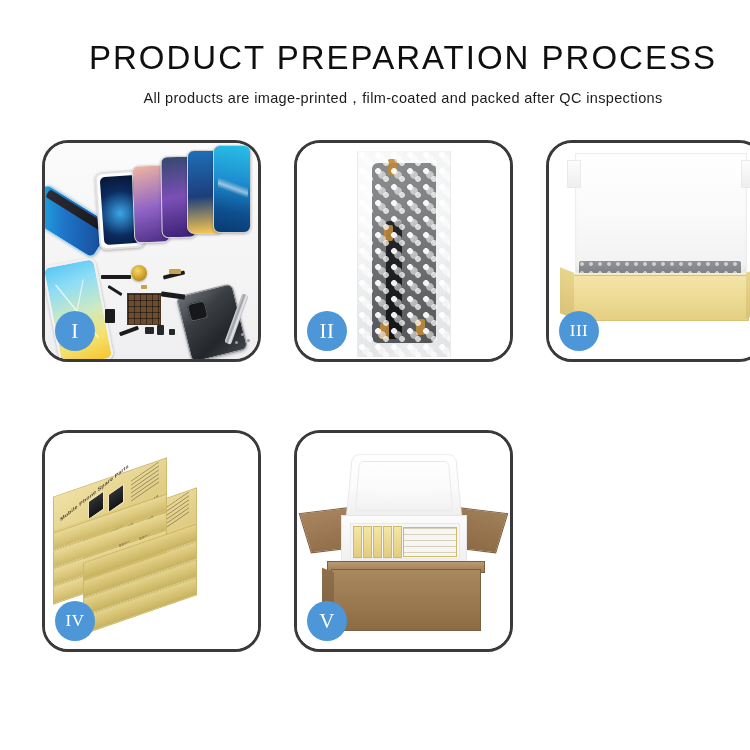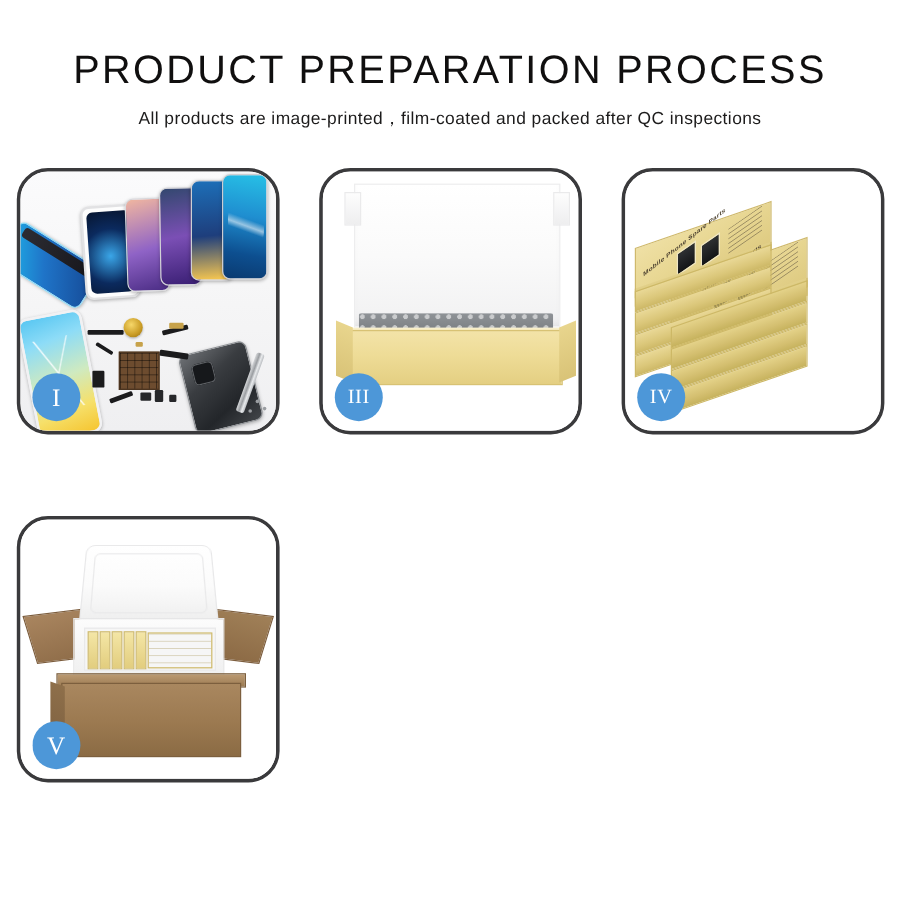--- a/index.html
+++ b/index.html
@@ -5,21 +5,21 @@
   html, body {
     margin: 0; padding: 0;
     width: 750px; height: 750px;
     background: #ffffff;
     overflow: hidden;
   }
   body {
     font-family: "Liberation Sans", sans-serif;
     -webkit-font-smoothing: antialiased;
   }
-  .page { position: relative; width: 646px; height: 750px; background: #fff; }
+  .page { position: relative; width: 646px; height: 750px; background: #fff; margin-left: 28px; }
 
   
   .header { width: 750px; text-align: center; padding-top: 38px; }
   .title {
     font-family: "Liberation Sans", sans-serif;
     font-size: 33px;
     font-weight: 400;
     letter-spacing: 2.0px;
     color: #100f0f;
     line-height: 40px;
@@ -420,20 +420,35 @@
         <div class="chip" style="left:124px;top:186px;width:6px;height:6px;"></div>
         <div class="chipg" style="left:124px;top:126px;width:12px;height:5px;"></div>
         <div class="chipg" style="left:96px;top:142px;width:6px;height:4px;"></div>
         <div class="scrw" style="left:196px;top:190px;"></div>
         <div class="scrw" style="left:202px;top:196px;"></div>
         <div class="scrw" style="left:190px;top:198px;"></div>
       </div>
       <div class="badge">I</div>
     </div>
 
+    <div class="card">
+      <div class="card-photo c2">
+        <div class="bw-bag">
+          <div class="bw-inner"></div>
+          <div class="bw-strip"></div>
+          <div class="bw-tab" style="left:30px;top:8px;"></div>
+          <div class="bw-tab" style="left:26px;top:74px;"></div>
+          <div class="bw-tab" style="left:22px;top:172px;"></div>
+          <div class="bw-tab" style="left:58px;top:168px;"></div>
+          <div class="bubbles"></div>
+          <div class="bubbles2"></div>
+        </div>
+      </div>
+      <div class="badge">II</div>
+    </div>
 
     <div class="card">
       <div class="card-photo c3">
         <div class="b3-lid"></div>
         <div class="b3-fill"></div>
         <div class="b3-rim"></div>
         <div class="b3-front"></div>
       </div>
       <div class="badge sm">III</div>
     </div>

